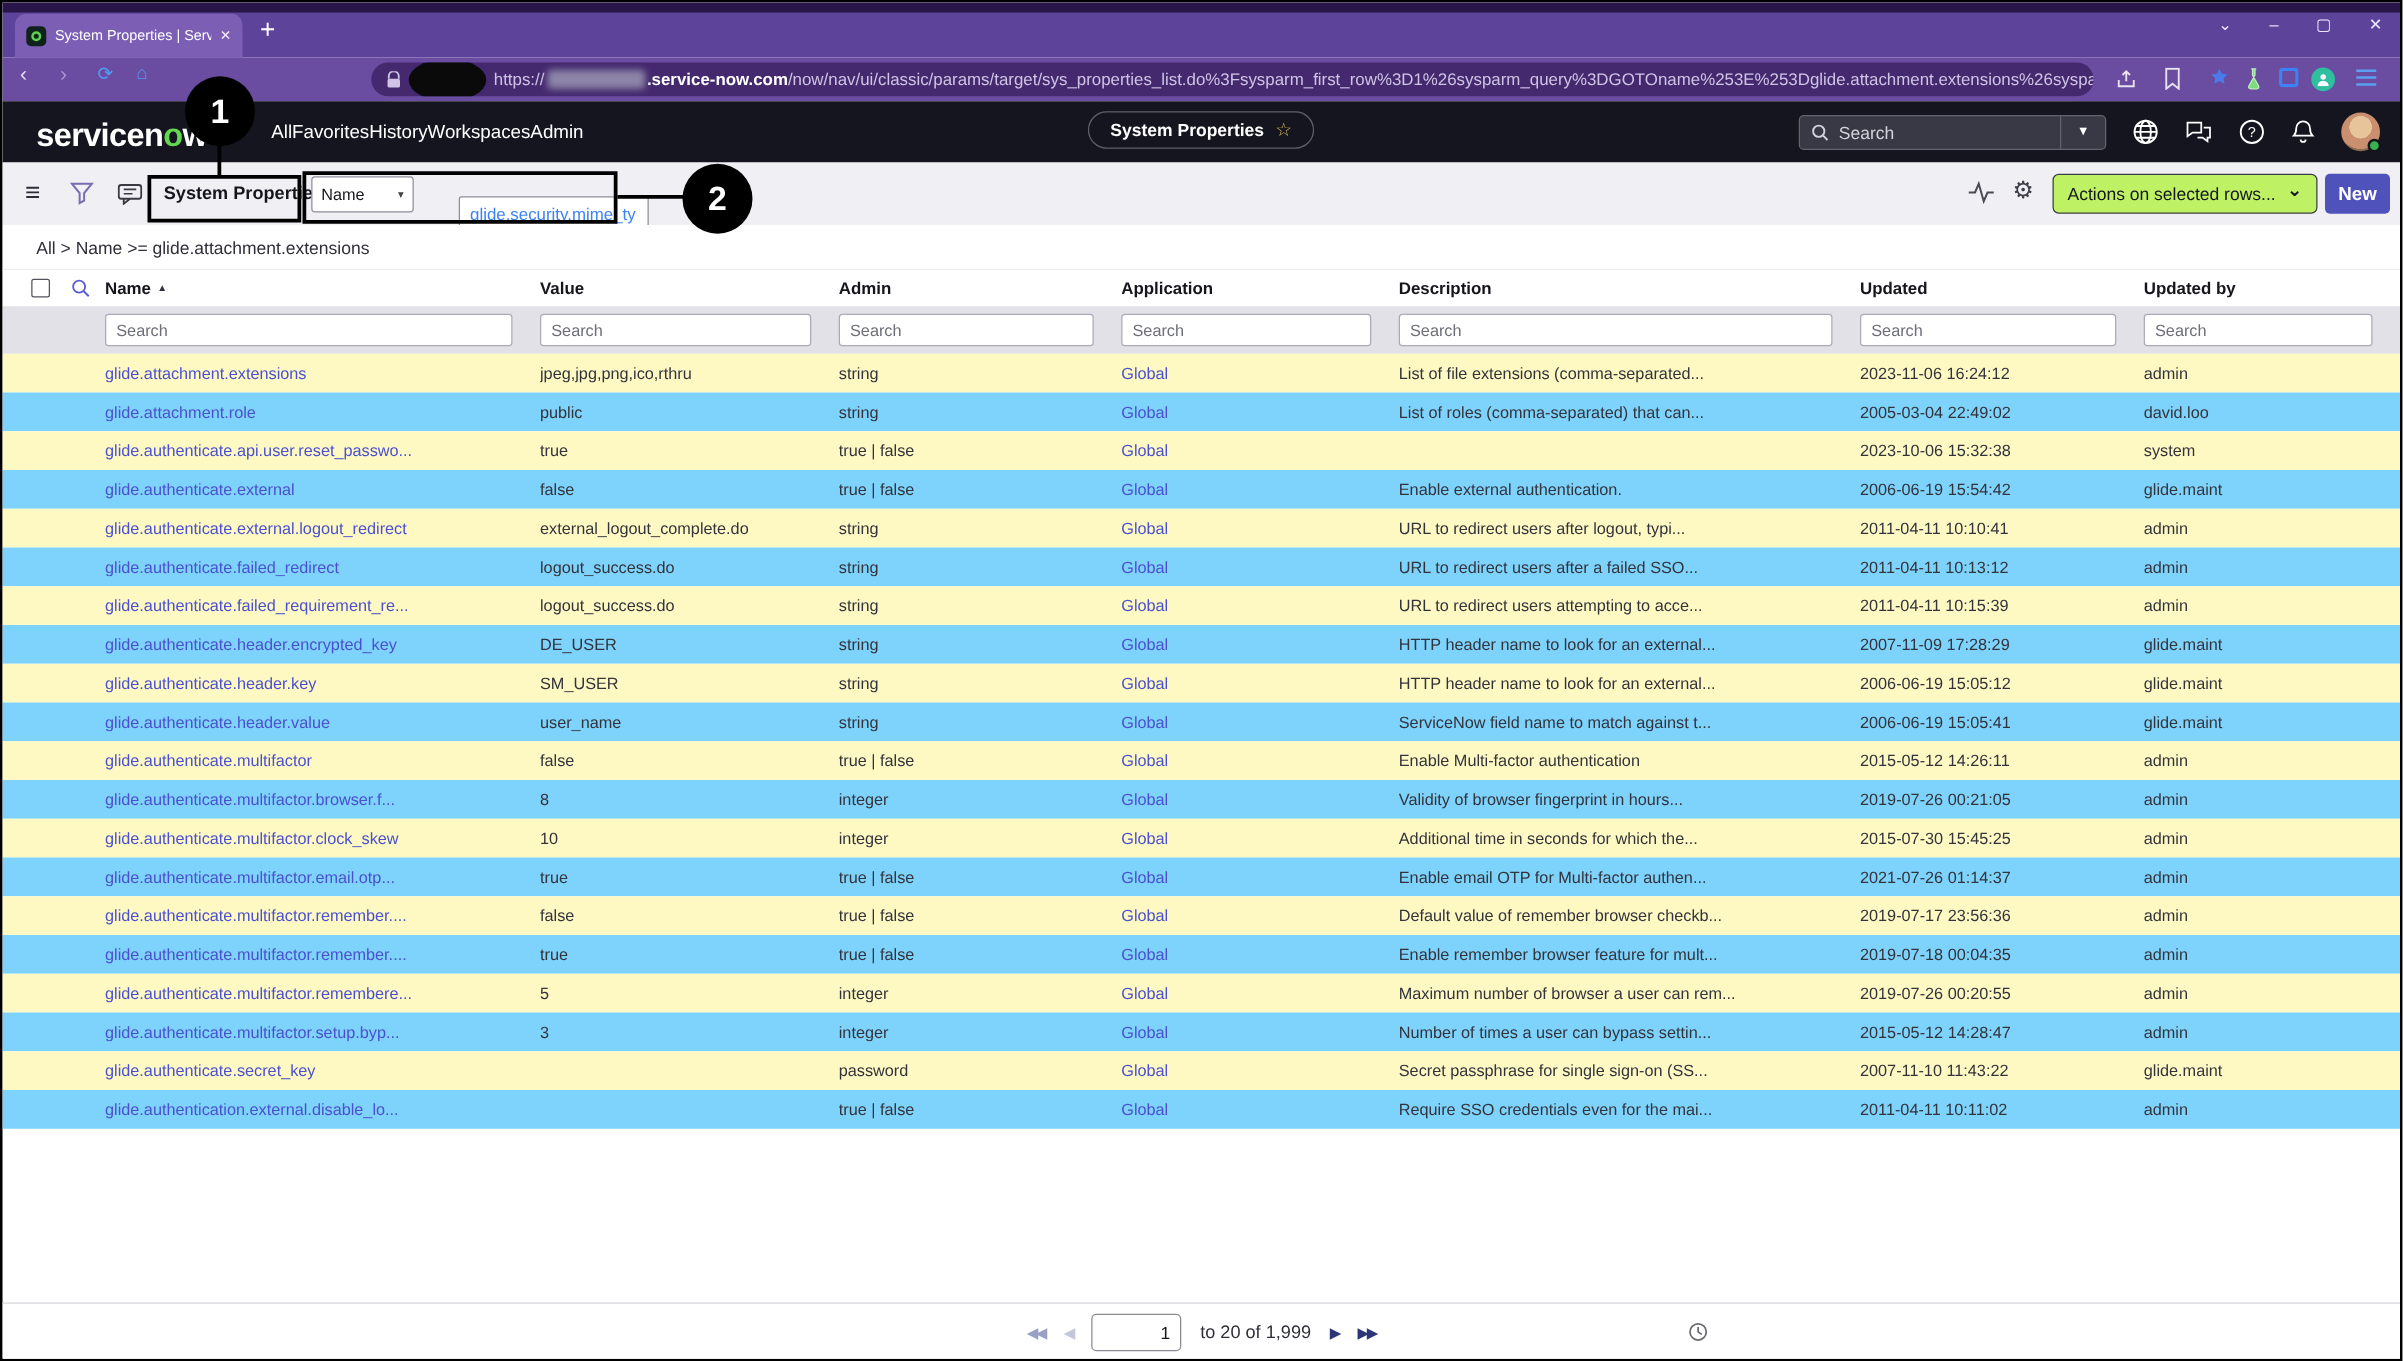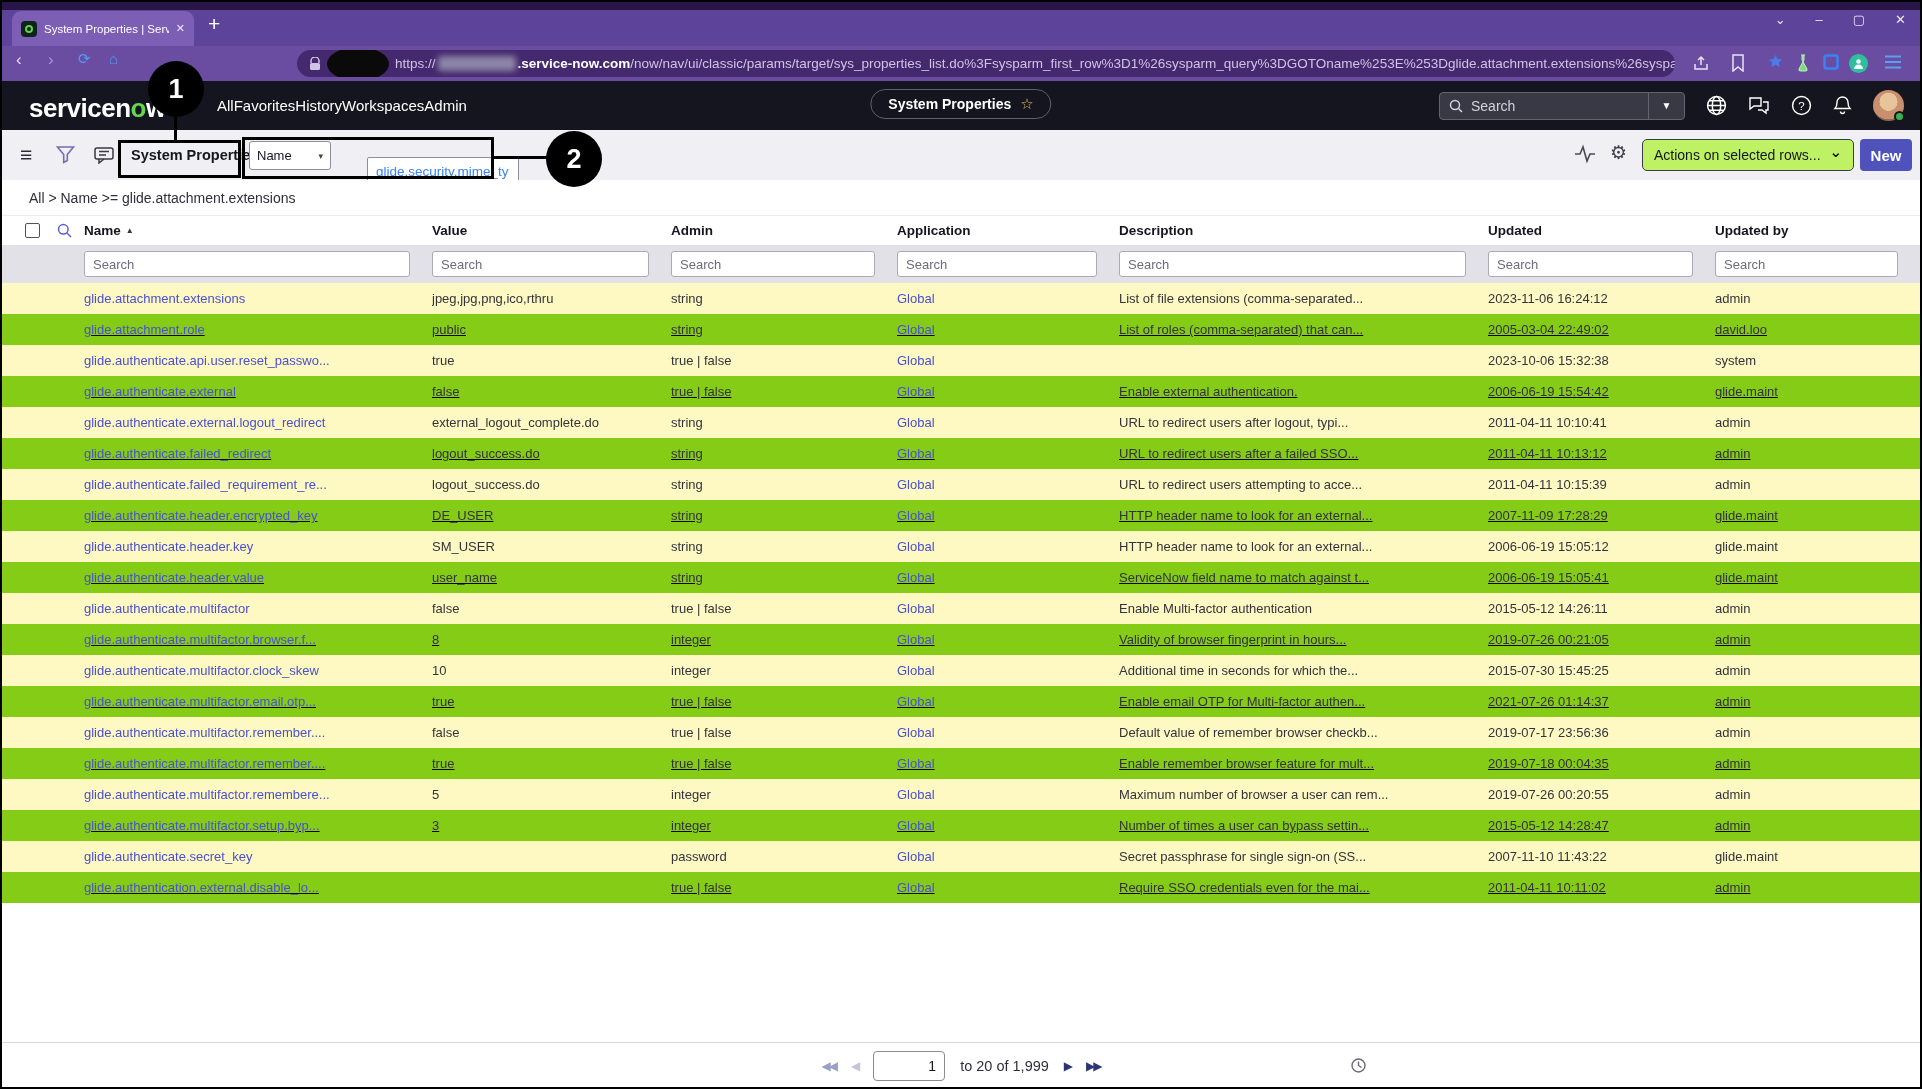--- a/index.html
+++ b/index.html
@@ -67,21 +67,21 @@
   .thead { position:absolute; left:0; top:214px; right:0; height:29px; background:#fff; align-items:center; }
   .thead .th { font-size:13.5px; font-weight:bold; color:#15151c; white-space:nowrap; overflow:hidden; cursor:default; }
   .thead .sort { font-size:8px; margin-left:5px; color:#33333c; vertical-align:2px; }
   .gutter { display:flex; align-items:center; gap:17px; padding-left:23px; }
   .cb { width:15px; height:15px; border:1.5px solid #52525e; border-radius:2px; background:#fff; }
   .searchrow { position:absolute; left:0; top:243px; right:0; height:38px; background:#e1e1e7; align-items:center; }
   .searchrow input { width:calc(100% - 22px); height:26px; border:1px solid #ababb8; border-radius:3px; padding:0 8px; font-size:13px; color:#33333c; font-family:"Liberation Sans","DejaVu Sans",sans-serif; background:#fff; }
   .searchrow input::placeholder { color:#6d6d78; opacity:1; }
   .tbody { position:absolute; left:0; top:281px; right:0; }
   .tr { height:31px; align-items:center; background:#fef9c3; }
-  .tr.alt { background:#84cc16;text-decoration:underline; }
+  .tr.alt { background:#7dd3fc; }
   .td { font-size:13px; color:#33333c; white-space:nowrap; overflow:hidden; padding-right:10px; }
   .td.link { color:#4a50cf; cursor:pointer; }
 
   
   .pagination { position:absolute; left:0; top:1040px; right:0; height:46px; background:#fff; border-top:1px solid #d8d8de; display:flex; align-items:center; justify-content:center; gap:15px; }
   .pg { font-size:12px; letter-spacing:-2px; cursor:default; }
   .pg.first { color:#9aa0c4; } .pg.prev { color:#c3c6da; }
   .pg.next, .pg.last { color:#2d3576; }
   .pg-input { width:72px; height:30px; border:1px solid #8a8a96; border-radius:4px; text-align:right; padding:0 8px; font-size:14px; color:#15151d; font-family:"Liberation Sans","DejaVu Sans",sans-serif; }
   .pg-range { font-size:14.5px; color:#2f2f3a; }

